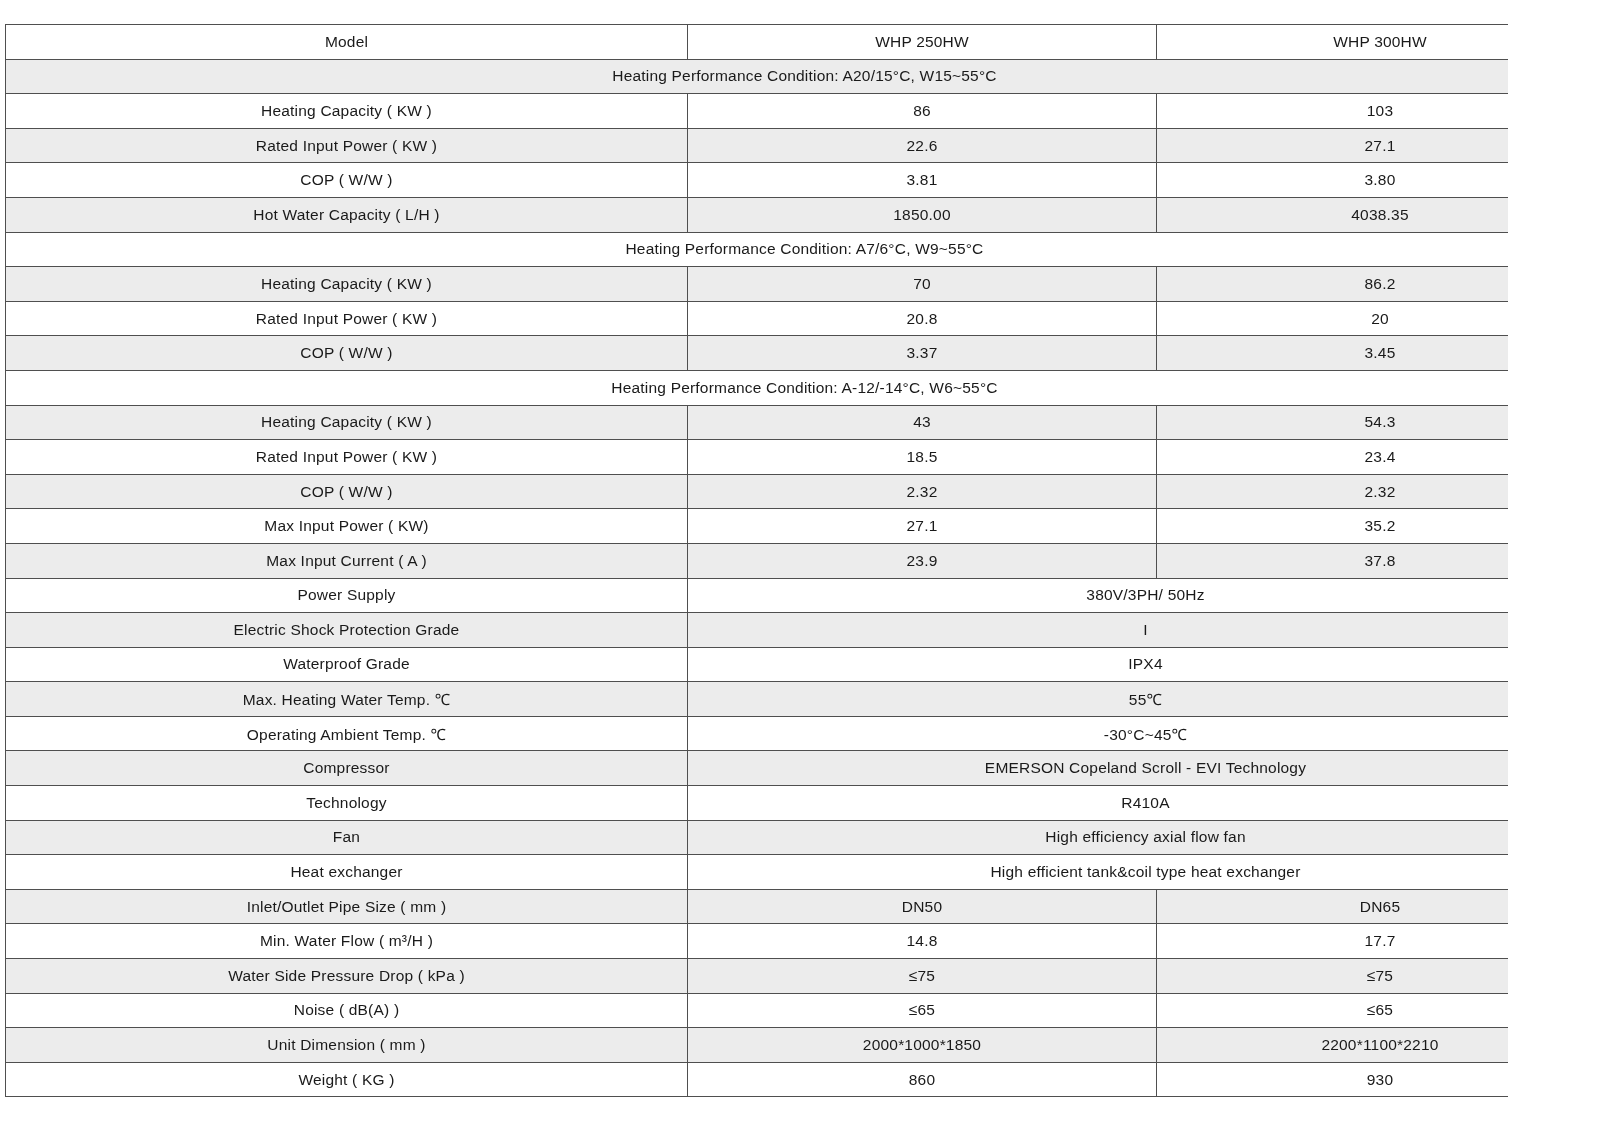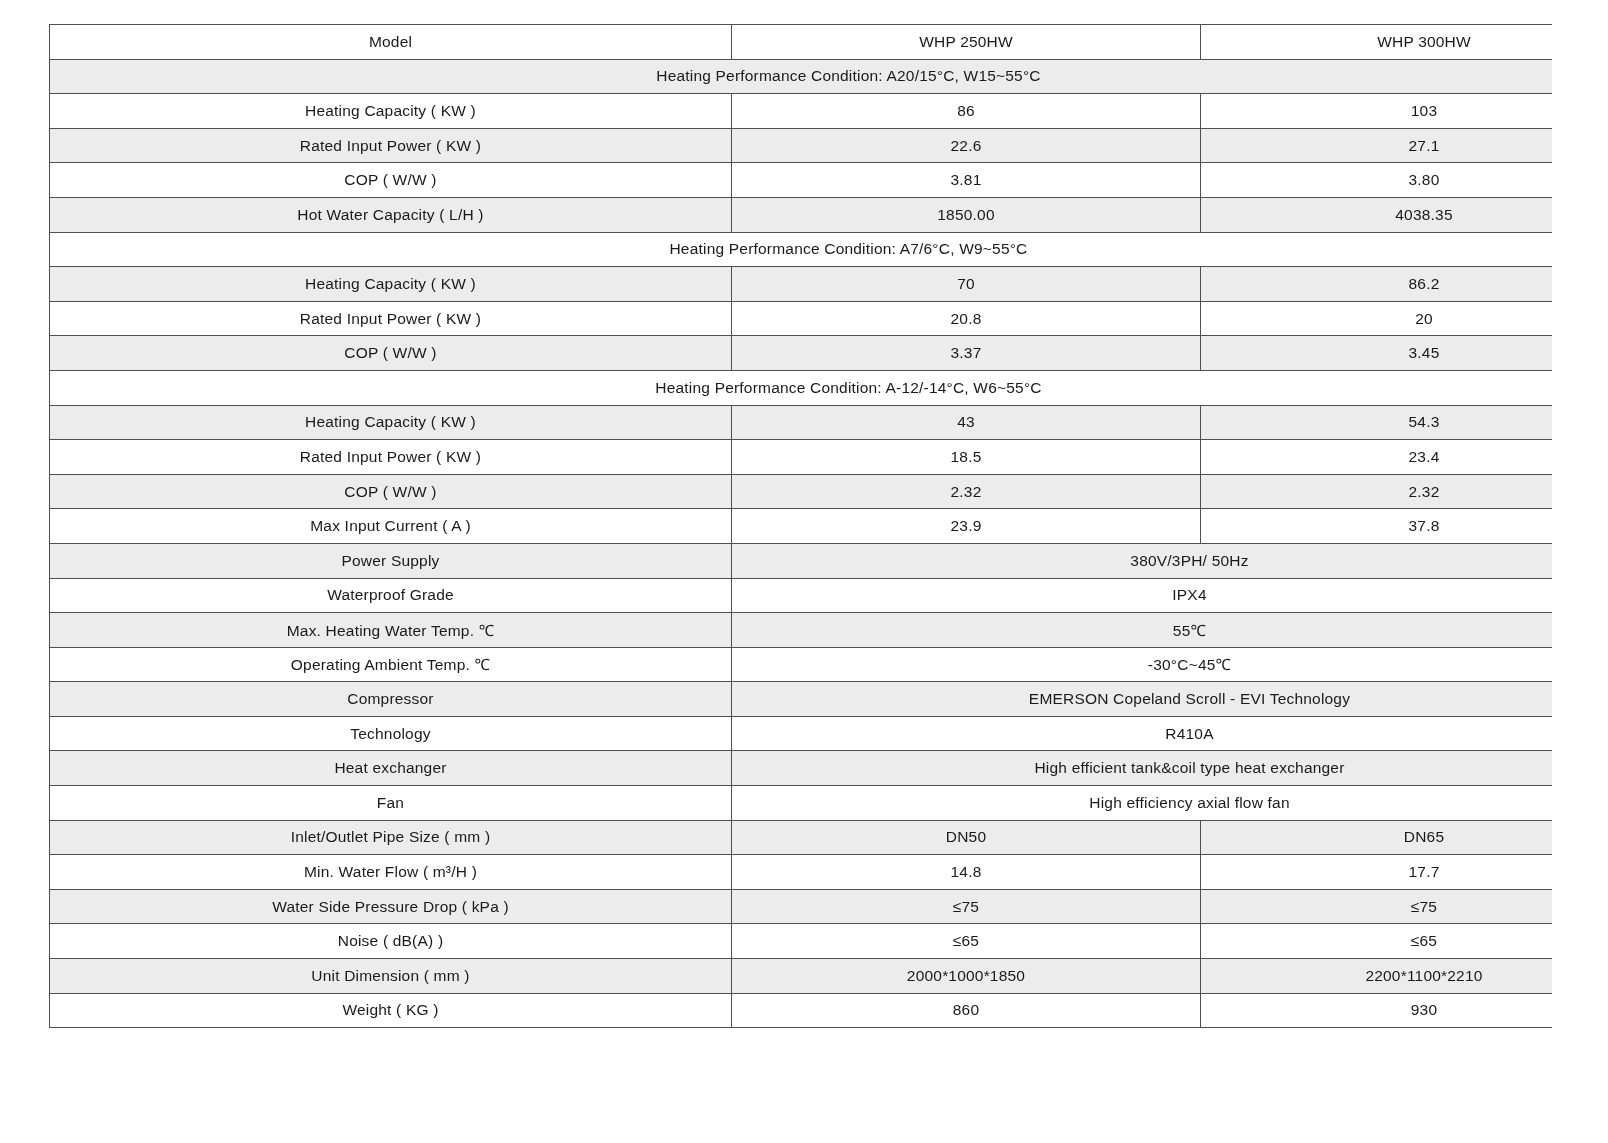--- a/index.html
+++ b/index.html
@@ -12,21 +12,20 @@
     height: 1143px;
     font-family: "Liberation Sans", sans-serif;
     color: #1a1a1a;
   }
   .page {
     position: relative;
     width: 1508px;
     height: 1143px;
     background: #ffffff;
     overflow: hidden;
-    margin-left: 44px;
   }
   table.spec {
     position: absolute;
     left: 5px;
     top: 24px;
     width: 1598px;
     border-collapse: collapse;
     table-layout: fixed;
   }
   table.spec td {
@@ -127,55 +126,64 @@
           <td>Rated Input Power ( KW )</td>
           <td>18.5</td>
           <td>23.4</td>
         </tr>
         <tr>
           <td>COP ( W/W )</td>
           <td>2.32</td>
           <td>2.32</td>
         </tr>
         <tr>
+          <td>Max Input Power ( KW)</td>
+          <td>27.1</td>
+          <td>35.2</td>
+        </tr>
+        <tr>
           <td>Max Input Current ( A )</td>
           <td>23.9</td>
           <td>37.8</td>
         </tr>
         <tr>
           <td>Power Supply</td>
           <td colspan="2">380V/3PH/ 50Hz</td>
         </tr>
         <tr>
+          <td>Electric Shock Protection Grade</td>
+          <td colspan="2">I</td>
+        </tr>
+        <tr>
           <td>Waterproof Grade</td>
           <td colspan="2">IPX4</td>
         </tr>
         <tr>
           <td>Max. Heating Water Temp. ℃</td>
           <td colspan="2">55℃</td>
         </tr>
         <tr>
           <td>Operating Ambient Temp. ℃</td>
           <td colspan="2">-30°C~45℃</td>
         </tr>
         <tr>
           <td>Compressor</td>
           <td colspan="2">EMERSON Copeland Scroll - EVI Technology</td>
         </tr>
         <tr>
           <td>Technology</td>
           <td colspan="2">R410A</td>
         </tr>
         <tr>
+          <td>Fan</td>
+          <td colspan="2">High efficiency axial flow fan</td>
+        </tr>
+        <tr>
           <td>Heat exchanger</td>
           <td colspan="2">High efficient tank&amp;coil type heat exchanger</td>
-        </tr>
-        <tr>
-          <td>Fan</td>
-          <td colspan="2">High efficiency axial flow fan</td>
         </tr>
         <tr>
           <td>Inlet/Outlet Pipe Size ( mm )</td>
           <td>DN50</td>
           <td>DN65</td>
         </tr>
         <tr>
           <td>Min. Water Flow ( m³/H )</td>
           <td>14.8</td>
           <td>17.7</td>

